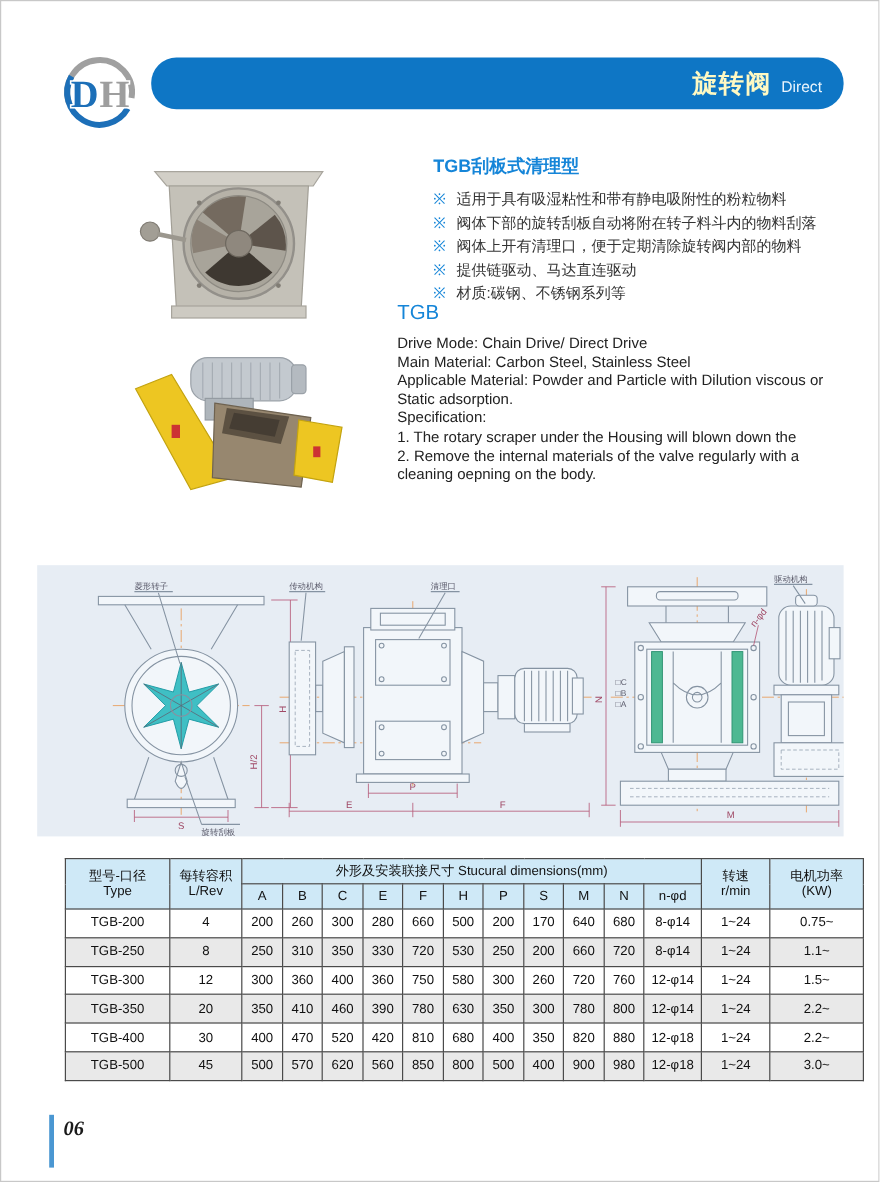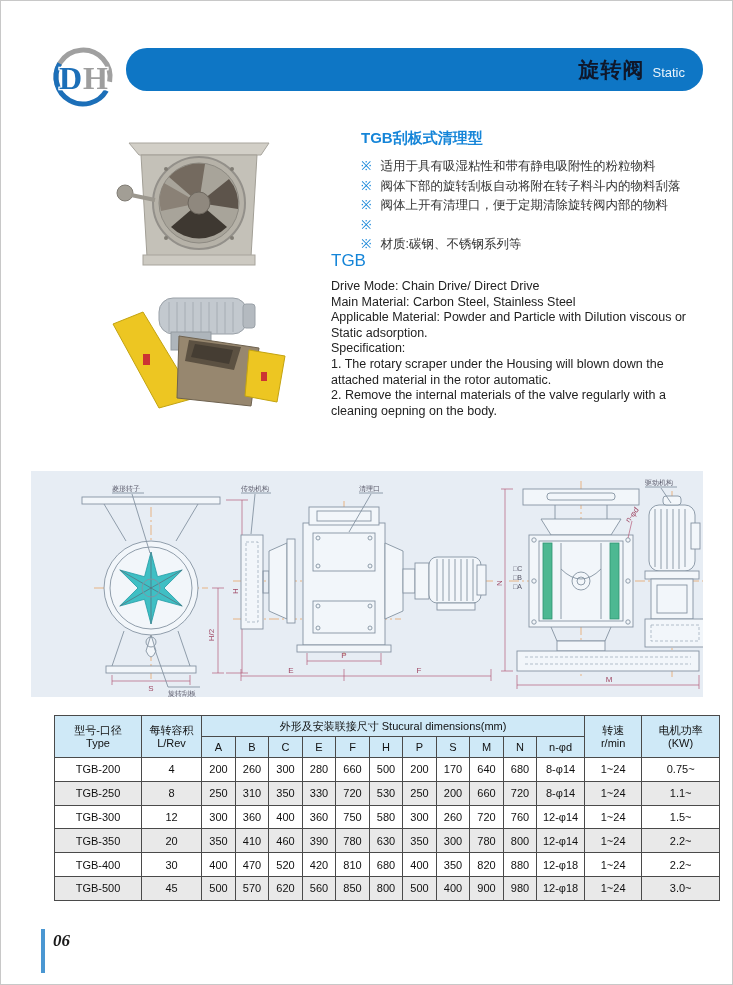--- a/index.html
+++ b/index.html
@@ -5,21 +5,21 @@
   * { margin:0; padding:0; box-sizing:border-box; }
   html,body { background:#ffffff; font-family:"Liberation Sans", sans-serif; }
   .page { position:relative; width:733px; height:985px; background:#fff;
           border:1px solid #c8c8c8; overflow:hidden; }
 
   
   .logo { position:absolute; left:45px; top:40px; }
   .banner { position:absolute; left:125px; top:47px; width:577px; height:43px;
             background:#0e76c5; border-radius:21px; display:flex; align-items:center;
             justify-content:flex-end; padding-right:18px; gap:8px; }
-  .banner .zh { color:#0f172a; font-size:21px; font-weight:bold; letter-spacing:1px; }
+  .banner .zh { color:#fef9c3; font-size:21px; font-weight:bold; letter-spacing:1px; }
   .banner .en { color:#eaf4fc; font-size:13px; padding-top:6px; }
 
   
   .photo1 { position:absolute; left:108px; top:138px; }
   .photo2 { position:absolute; left:100px; top:293px; }
 
   
   .intro { position:absolute; left:336px; top:128px; width:390px;margin-left:24px; }
   .intro h2 { color:#1585d8; font-size:15px; font-weight:bold; margin-bottom:9px; }
   .bullet { font-size:12.5px; color:#333; line-height:19.5px; display:flex; }
@@ -66,21 +66,21 @@
 
   <svg class="logo" width="78" height="68" viewBox="0 0 78 68">
     <path d="M 11.6 45.2 A 27 27 0 1 1 63.6 40.7" stroke="#a0a0a0" stroke-width="5" fill="none"></path>
     <path d="M 60.4 49.5 A 27 27 0 1 1 13.6 22.5" stroke="#1c6fb8" stroke-width="5" fill="none"></path>
     <text x="13" y="48" font-family="Liberation Serif, serif" font-weight="bold" font-size="32" fill="#1c6fb8" stroke="#ffffff" stroke-width="2.5" paint-order="stroke">D</text>
     <text x="37" y="48" font-family="Liberation Serif, serif" font-weight="bold" font-size="32" fill="#9e9e9e" stroke="#ffffff" stroke-width="2.5" paint-order="stroke">H</text>
   </svg>
 
   <div class="banner">
     <span class="zh">旋转阀</span>
-    <span class="en">Static</span>
+    <span class="en">Direct</span>
   </div>
 
   <svg class="photo1" width="180" height="132" viewBox="0 0 180 132">
     <polygon points="20,4 160,4 152,16 30,16" fill="#d2cfc7" stroke="#a8a59d" stroke-width="1"></polygon>
     <polygon points="32,16 148,16 142,118 38,118" fill="#c4c1b8" stroke="#a29f96" stroke-width="1"></polygon>
     <circle cx="90" cy="64" r="46" fill="#b6b2a8" stroke="#93908a" stroke-width="2"></circle>
     <circle cx="90" cy="64" r="40" fill="#a8a49a" stroke="#8d8a82" stroke-width="1"></circle>
     <path d="M90,64 L60,38 A40,40 0 0 1 96,25 Z" fill="#746a5f"></path>
     <path d="M90,64 L120,40 A40,40 0 0 1 129,70 Z" fill="#5d544b"></path>
     <path d="M62,88 A40,40 0 0 0 118,88 L90,64 Z" fill="#3e3831"></path>
@@ -118,36 +118,36 @@
     <div class="bullet">
         <span class="mk">※</span>
         <span>阀体下部的旋转刮板自动将附在转子料斗内的物料刮落</span>
       </div>
     <div class="bullet">
         <span class="mk">※</span>
         <span>阀体上开有清理口，便于定期清除旋转阀内部的物料</span>
       </div>
     <div class="bullet">
         <span class="mk">※</span>
+        <span>提供链驱动、马达直连驱动</span>
       </div>
     <div class="bullet">
         <span class="mk">※</span>
         <span>材质:碳钢、不锈钢系列等</span>
       </div>
   </div>
 
   <div class="tgb">
     <h2>TGB</h2>
     <div class="line">Drive Mode: Chain Drive/ Direct Drive</div>
     <div class="line">Main Material: Carbon Steel, Stainless Steel</div>
     <div class="line">Applicable Material: Powder and Particle with Dilution viscous or</div>
     <div class="line">Static adsorption.</div>
     <div class="line">Specification:</div>
     <div class="line">1. The rotary scraper under the Housing will blown down the</div>
-    <div class="line">attached material in the rotor automatic.</div>
     <div class="line">2. Remove the internal materials of the valve regularly with a</div>
     <div class="line">cleaning oepning on the body.</div>
   </div>
 
   <div class="drawing-panel">
     <svg width="672" height="226" viewBox="0 0 672 226">
 
       <g transform="translate(35,14)">
         <path class="cl" d="M28,103 H142"></path>
           <path class="cl" d="M85,22 V196"></path>

